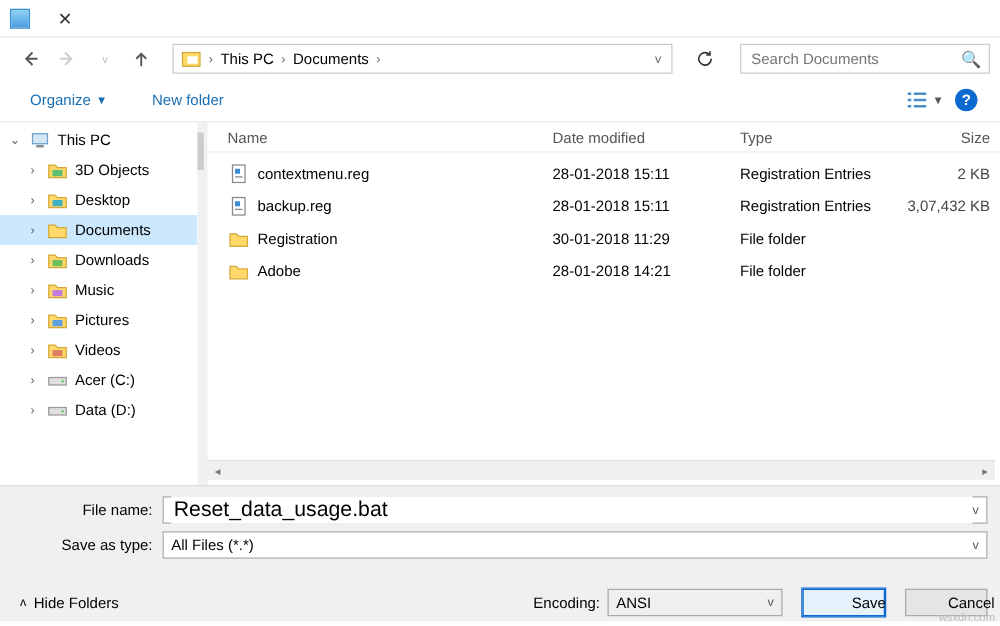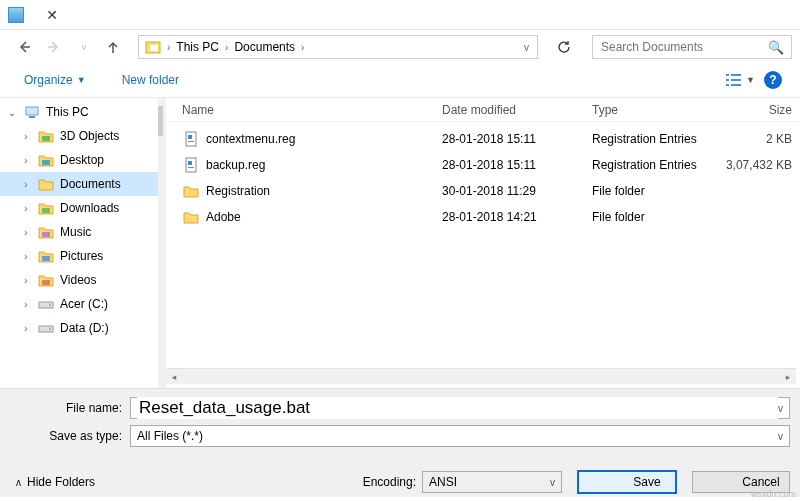--- a/index.html
+++ b/index.html
@@ -58,21 +58,21 @@
 .form-row { display: flex; align-items: center; margin-bottom: 6px; }
 .form-label { width: 120px; text-align: right; padding-right: 8px; }
 .form-input { flex: 1; height: 22px; border: 1px solid #aaa; background: #fff; padding: 0 6px; display: flex; align-items: center; justify-content: space-between; }
 .form-input input { border: none; outline: none; flex: 1; font-size: 17px; }
 .drop-chevron { font-size: 10px; color: #555; }
 
 .footer-row { display: flex; align-items: center; padding: 10px 10px 4px 10px; }
 .hide-folders { display: flex; align-items: center; gap: 6px; padding-left: 6px; }
 .encoding-group { margin-left: auto; display: flex; align-items: center; gap: 6px; }
 .enc-select { width: 140px; height: 22px; border: 1px solid #aaa; background: #efefef; display: flex; align-items: center; justify-content: space-between; padding: 0 6px; }
-.win-btn { width: 98px; height: 22px; border: 1px solid #aaa; background: #e5e5e5; display: flex; align-items: center; justify-content: center; margin-left: 10px; padding-left: 40px; }
+.win-btn { width: 66px; height: 22px; border: 1px solid #aaa; background: #e5e5e5; display: flex; align-items: center; justify-content: center; margin-left: 10px; padding-left: 40px; }
 .win-btn.primary { border: 1px solid #0a6ad0; background: #e5f1fb; outline: 1px solid #0a6ad0; }
 
 .watermark { position: absolute; bottom: 2px; right: 4px; font-size: 9px; color: #bbb; }
 
 svg { display: block; }
 </style>
 </head>
 <body>
 
 <div class="titlebar">

